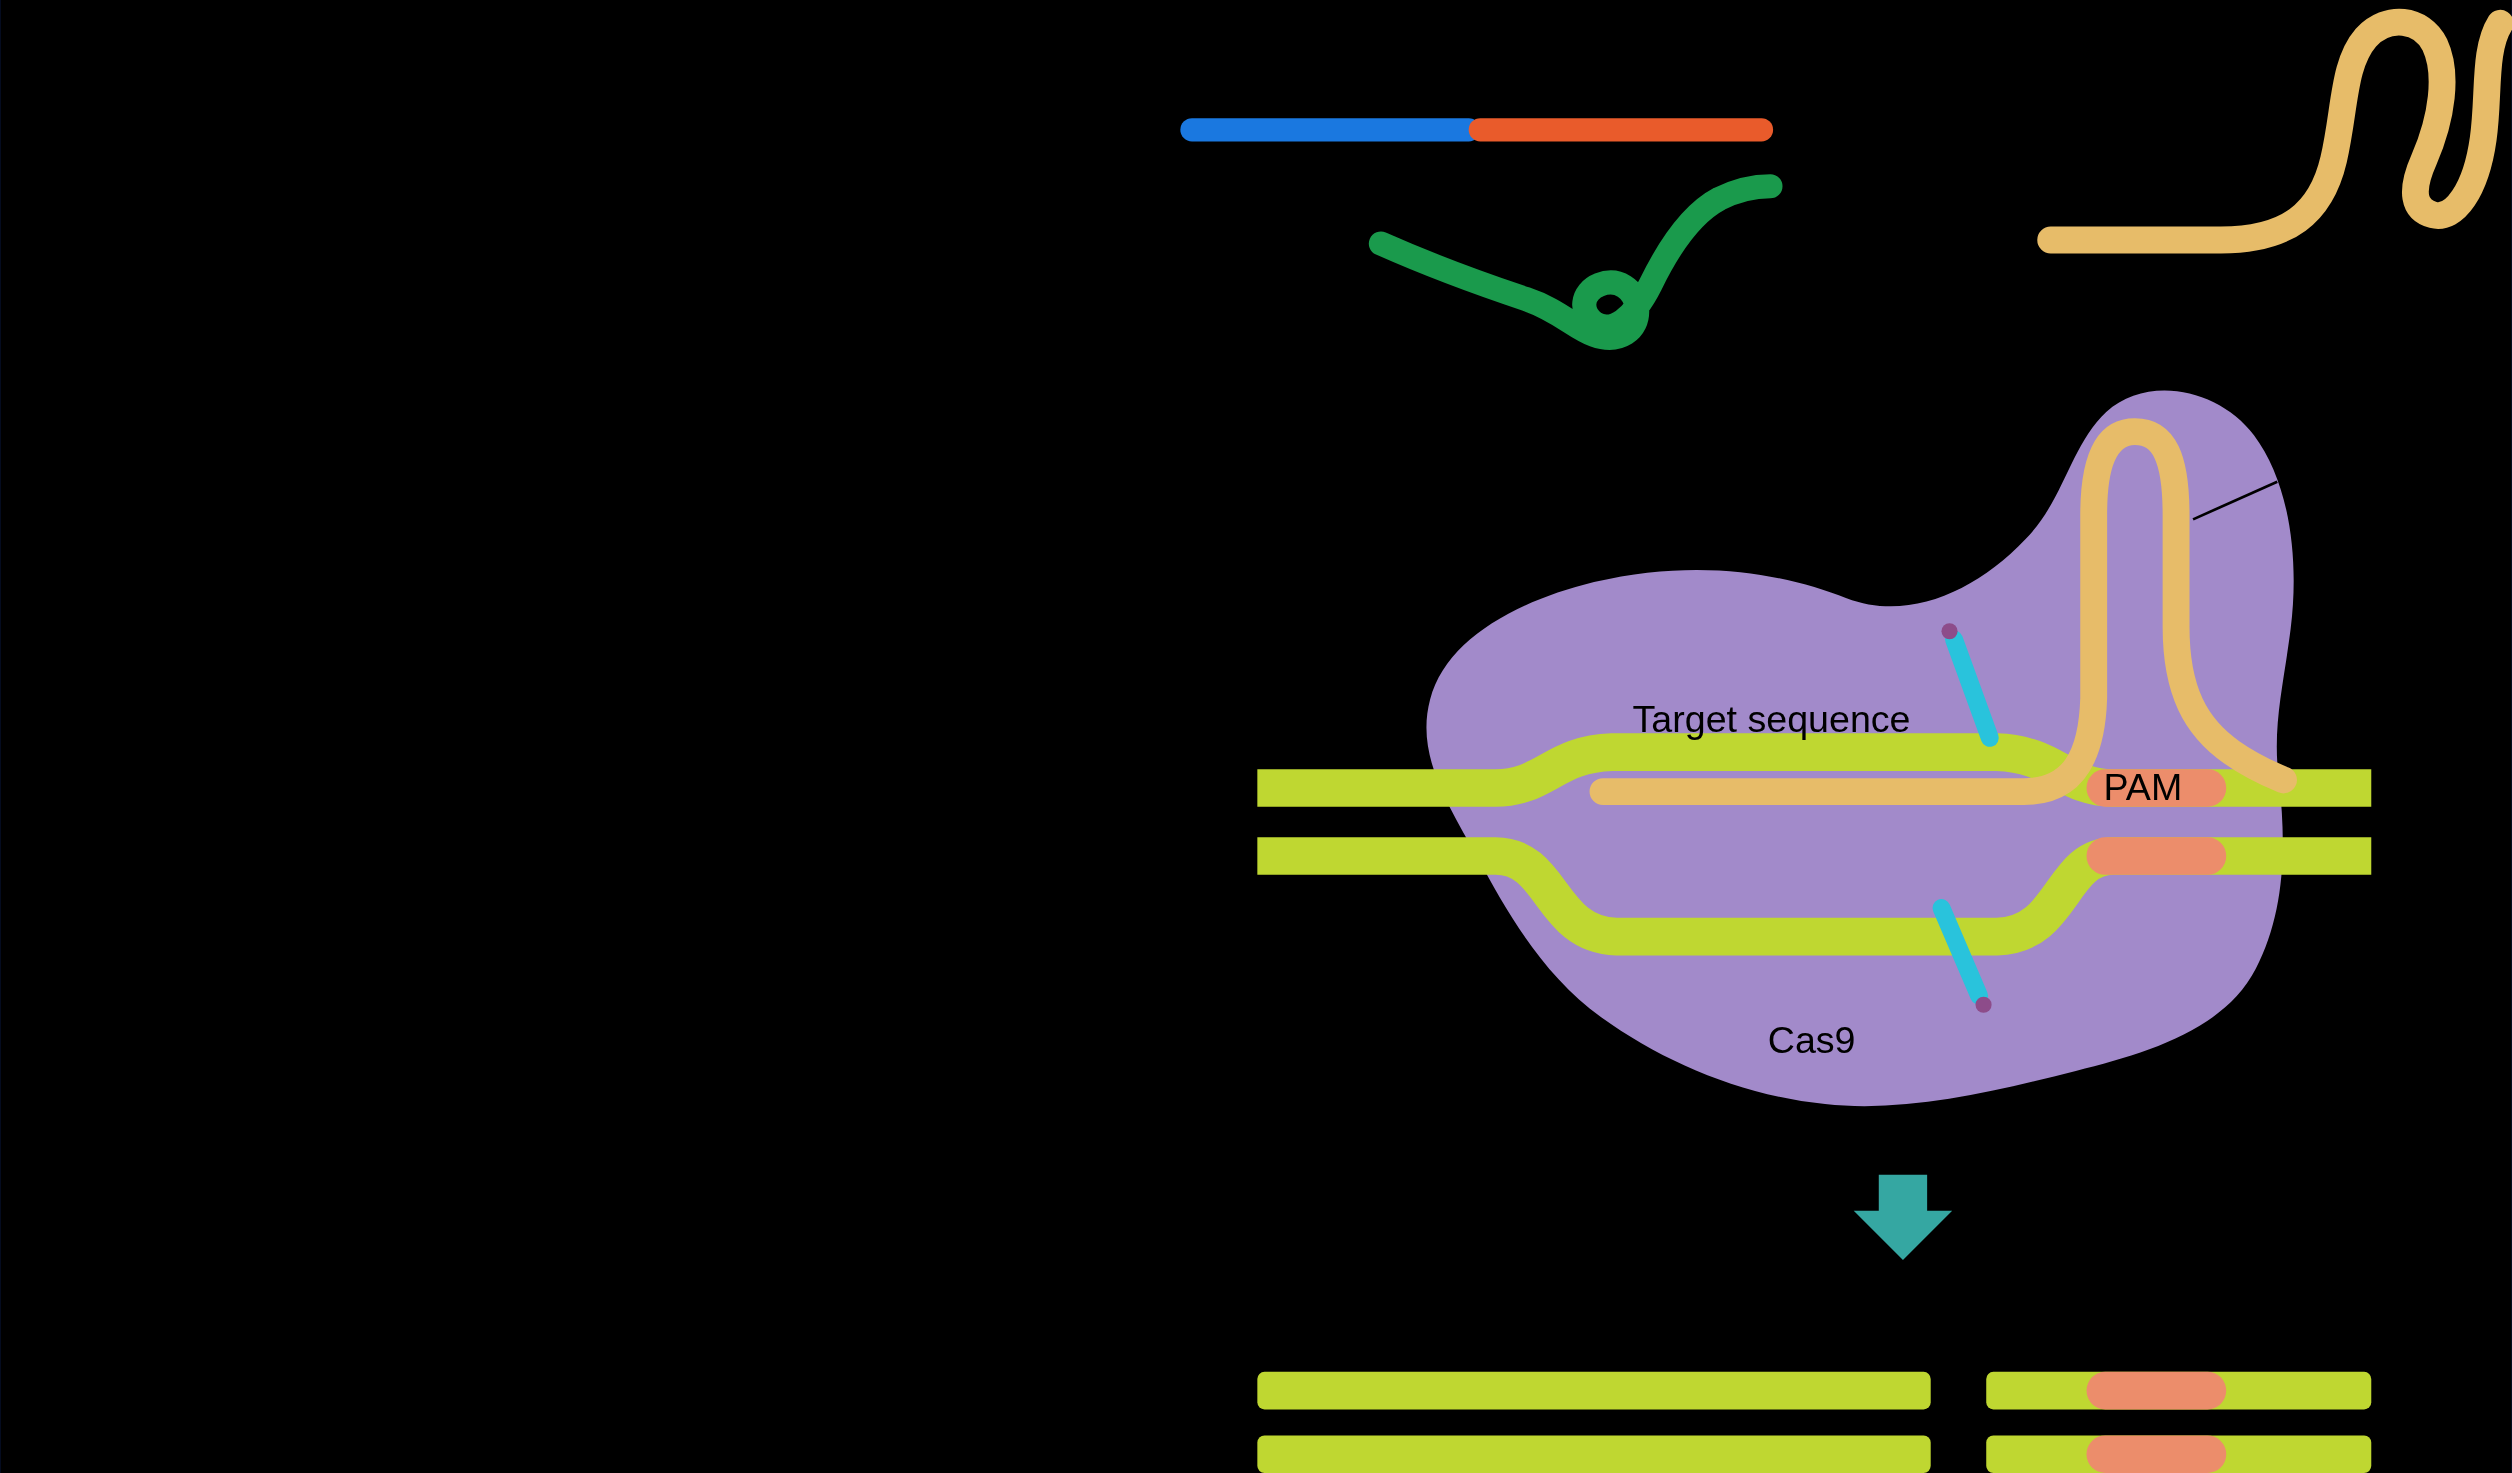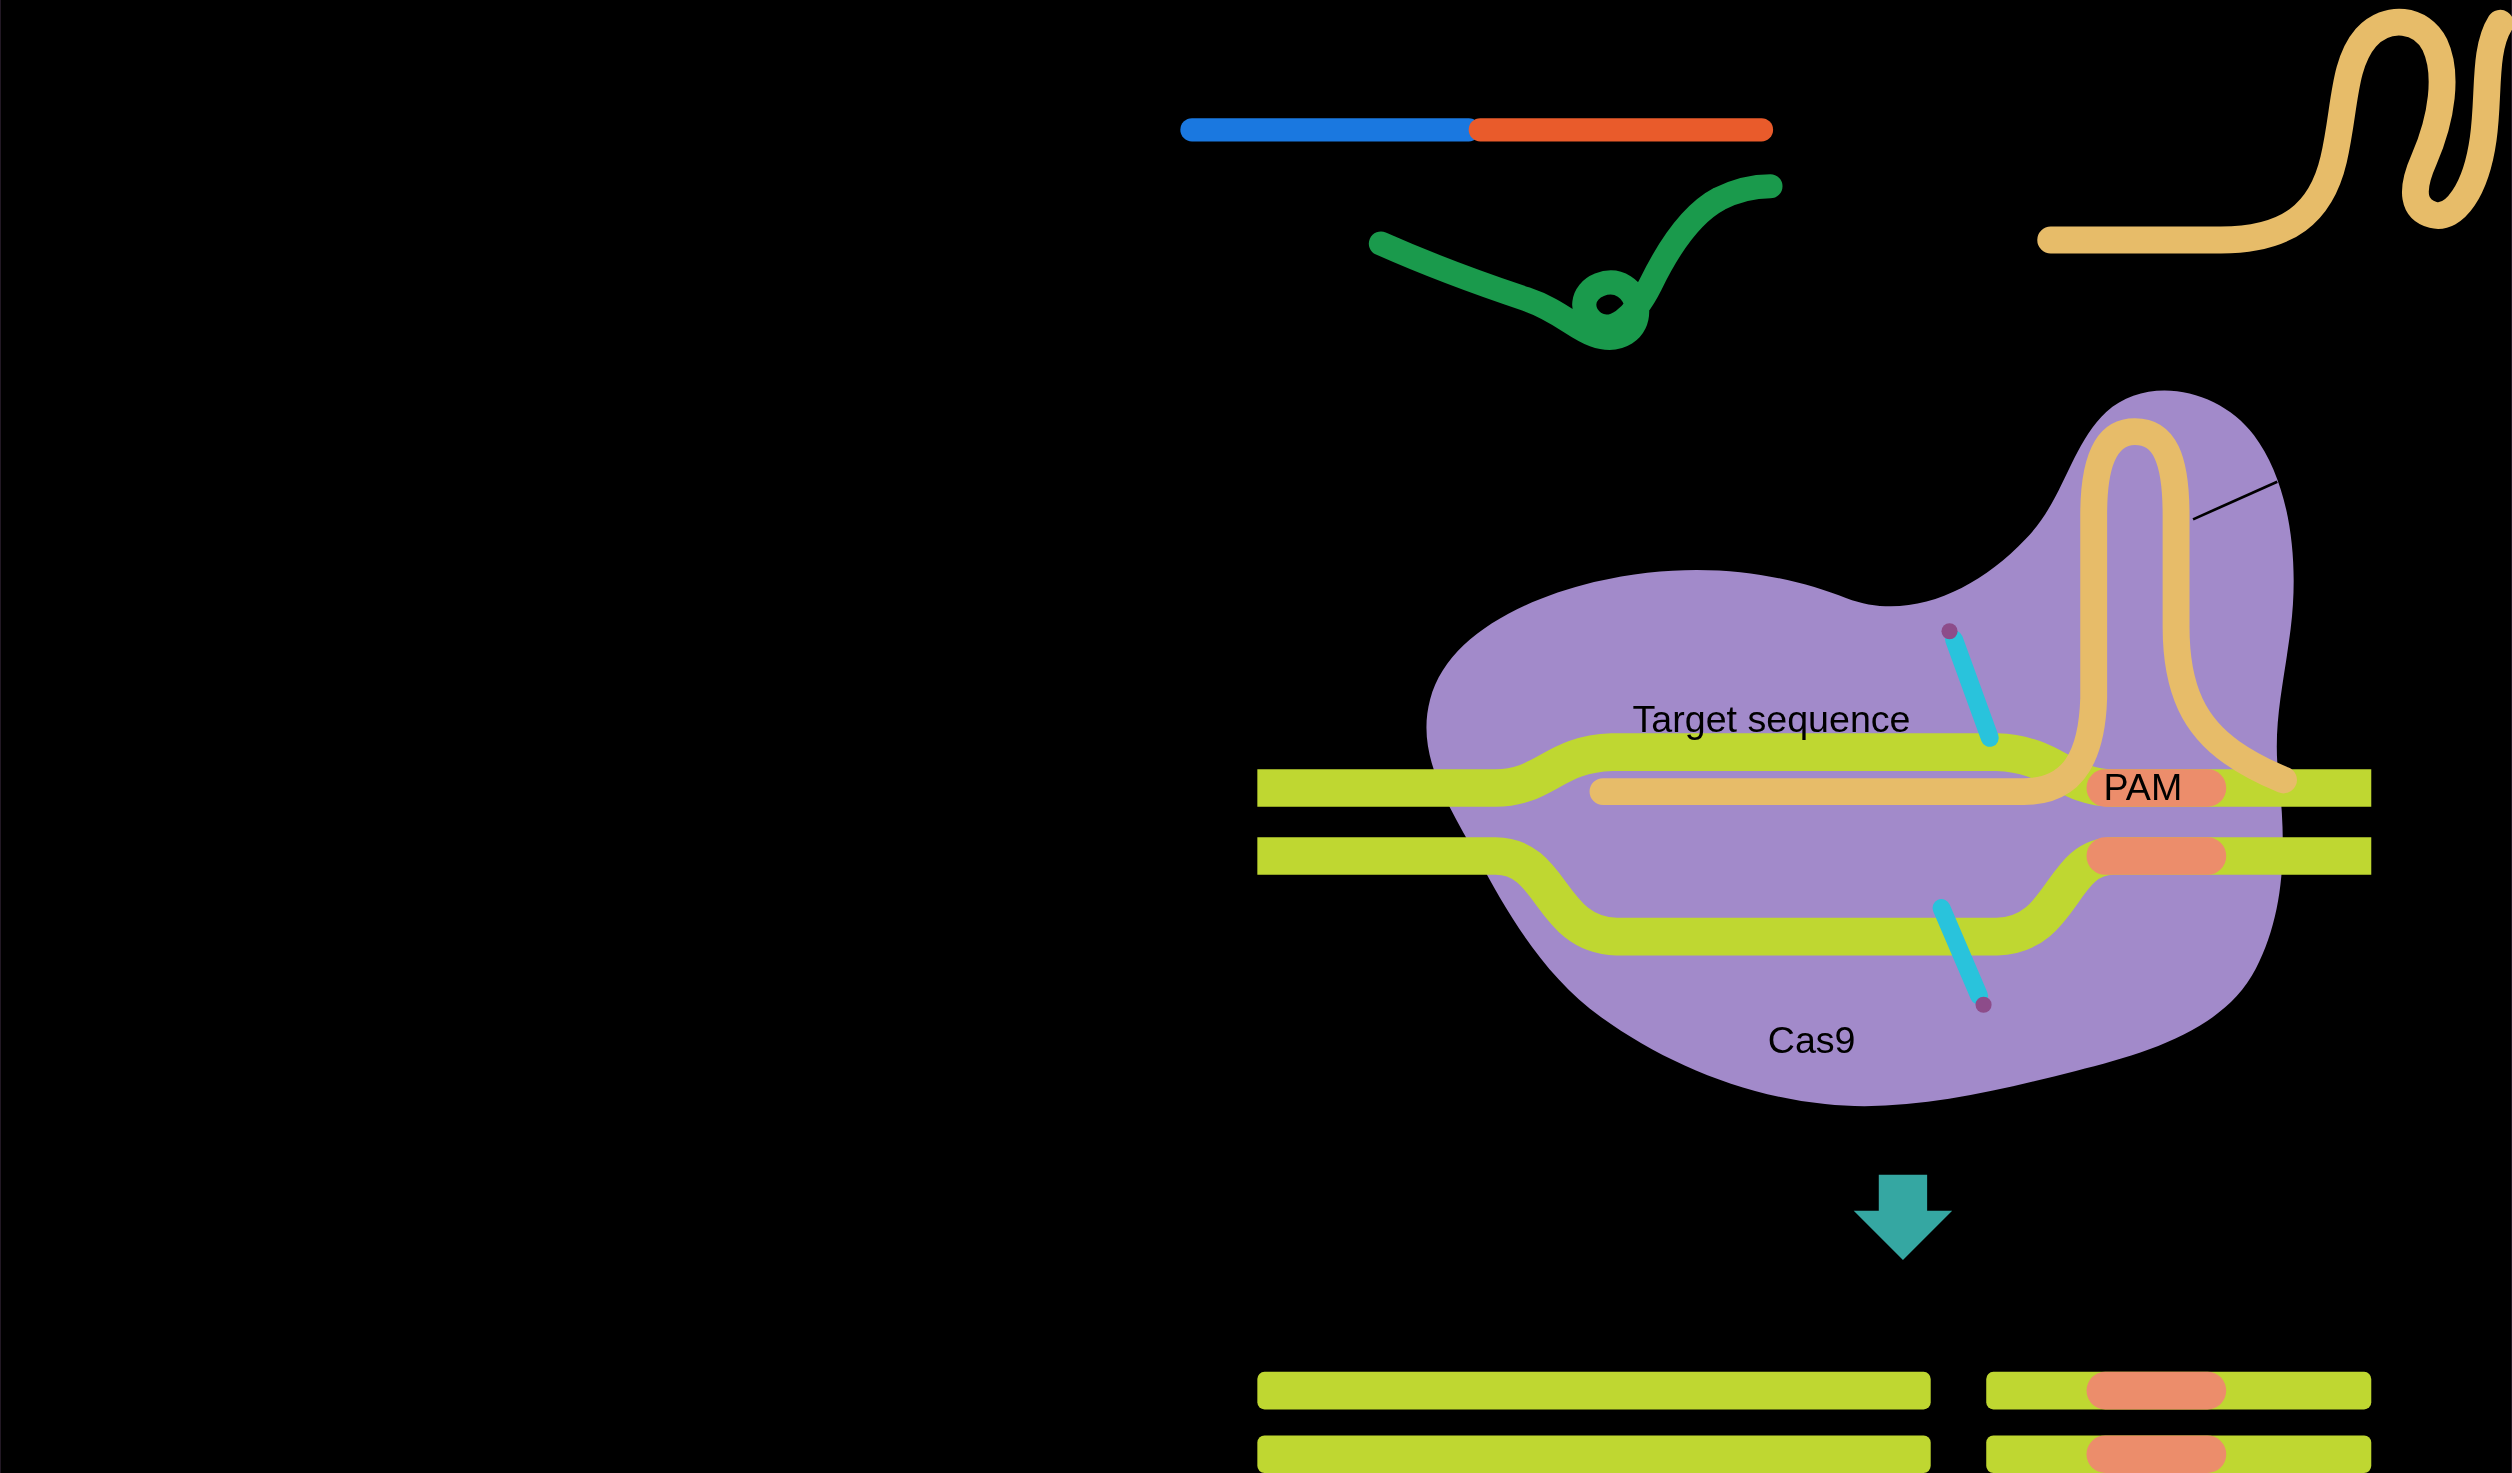--- a/index.html
+++ b/index.html
@@ -6,21 +6,21 @@
   html, body {
     margin: 0;
     padding: 0;
     background: #000;
   }
   .stage {
     position: relative;
     width: 2512px;
     height: 1473px;
     overflow: hidden;
-    background: #f0abfc;
+    background: #1d4ed8;
   }
   .stage svg {
     display: block;
     width: 100%;
     height: 100%;
   }
   .stage text {
     font-family: "Liberation Sans", "DejaVu Sans", sans-serif;
     font-size: 42px;
   }

